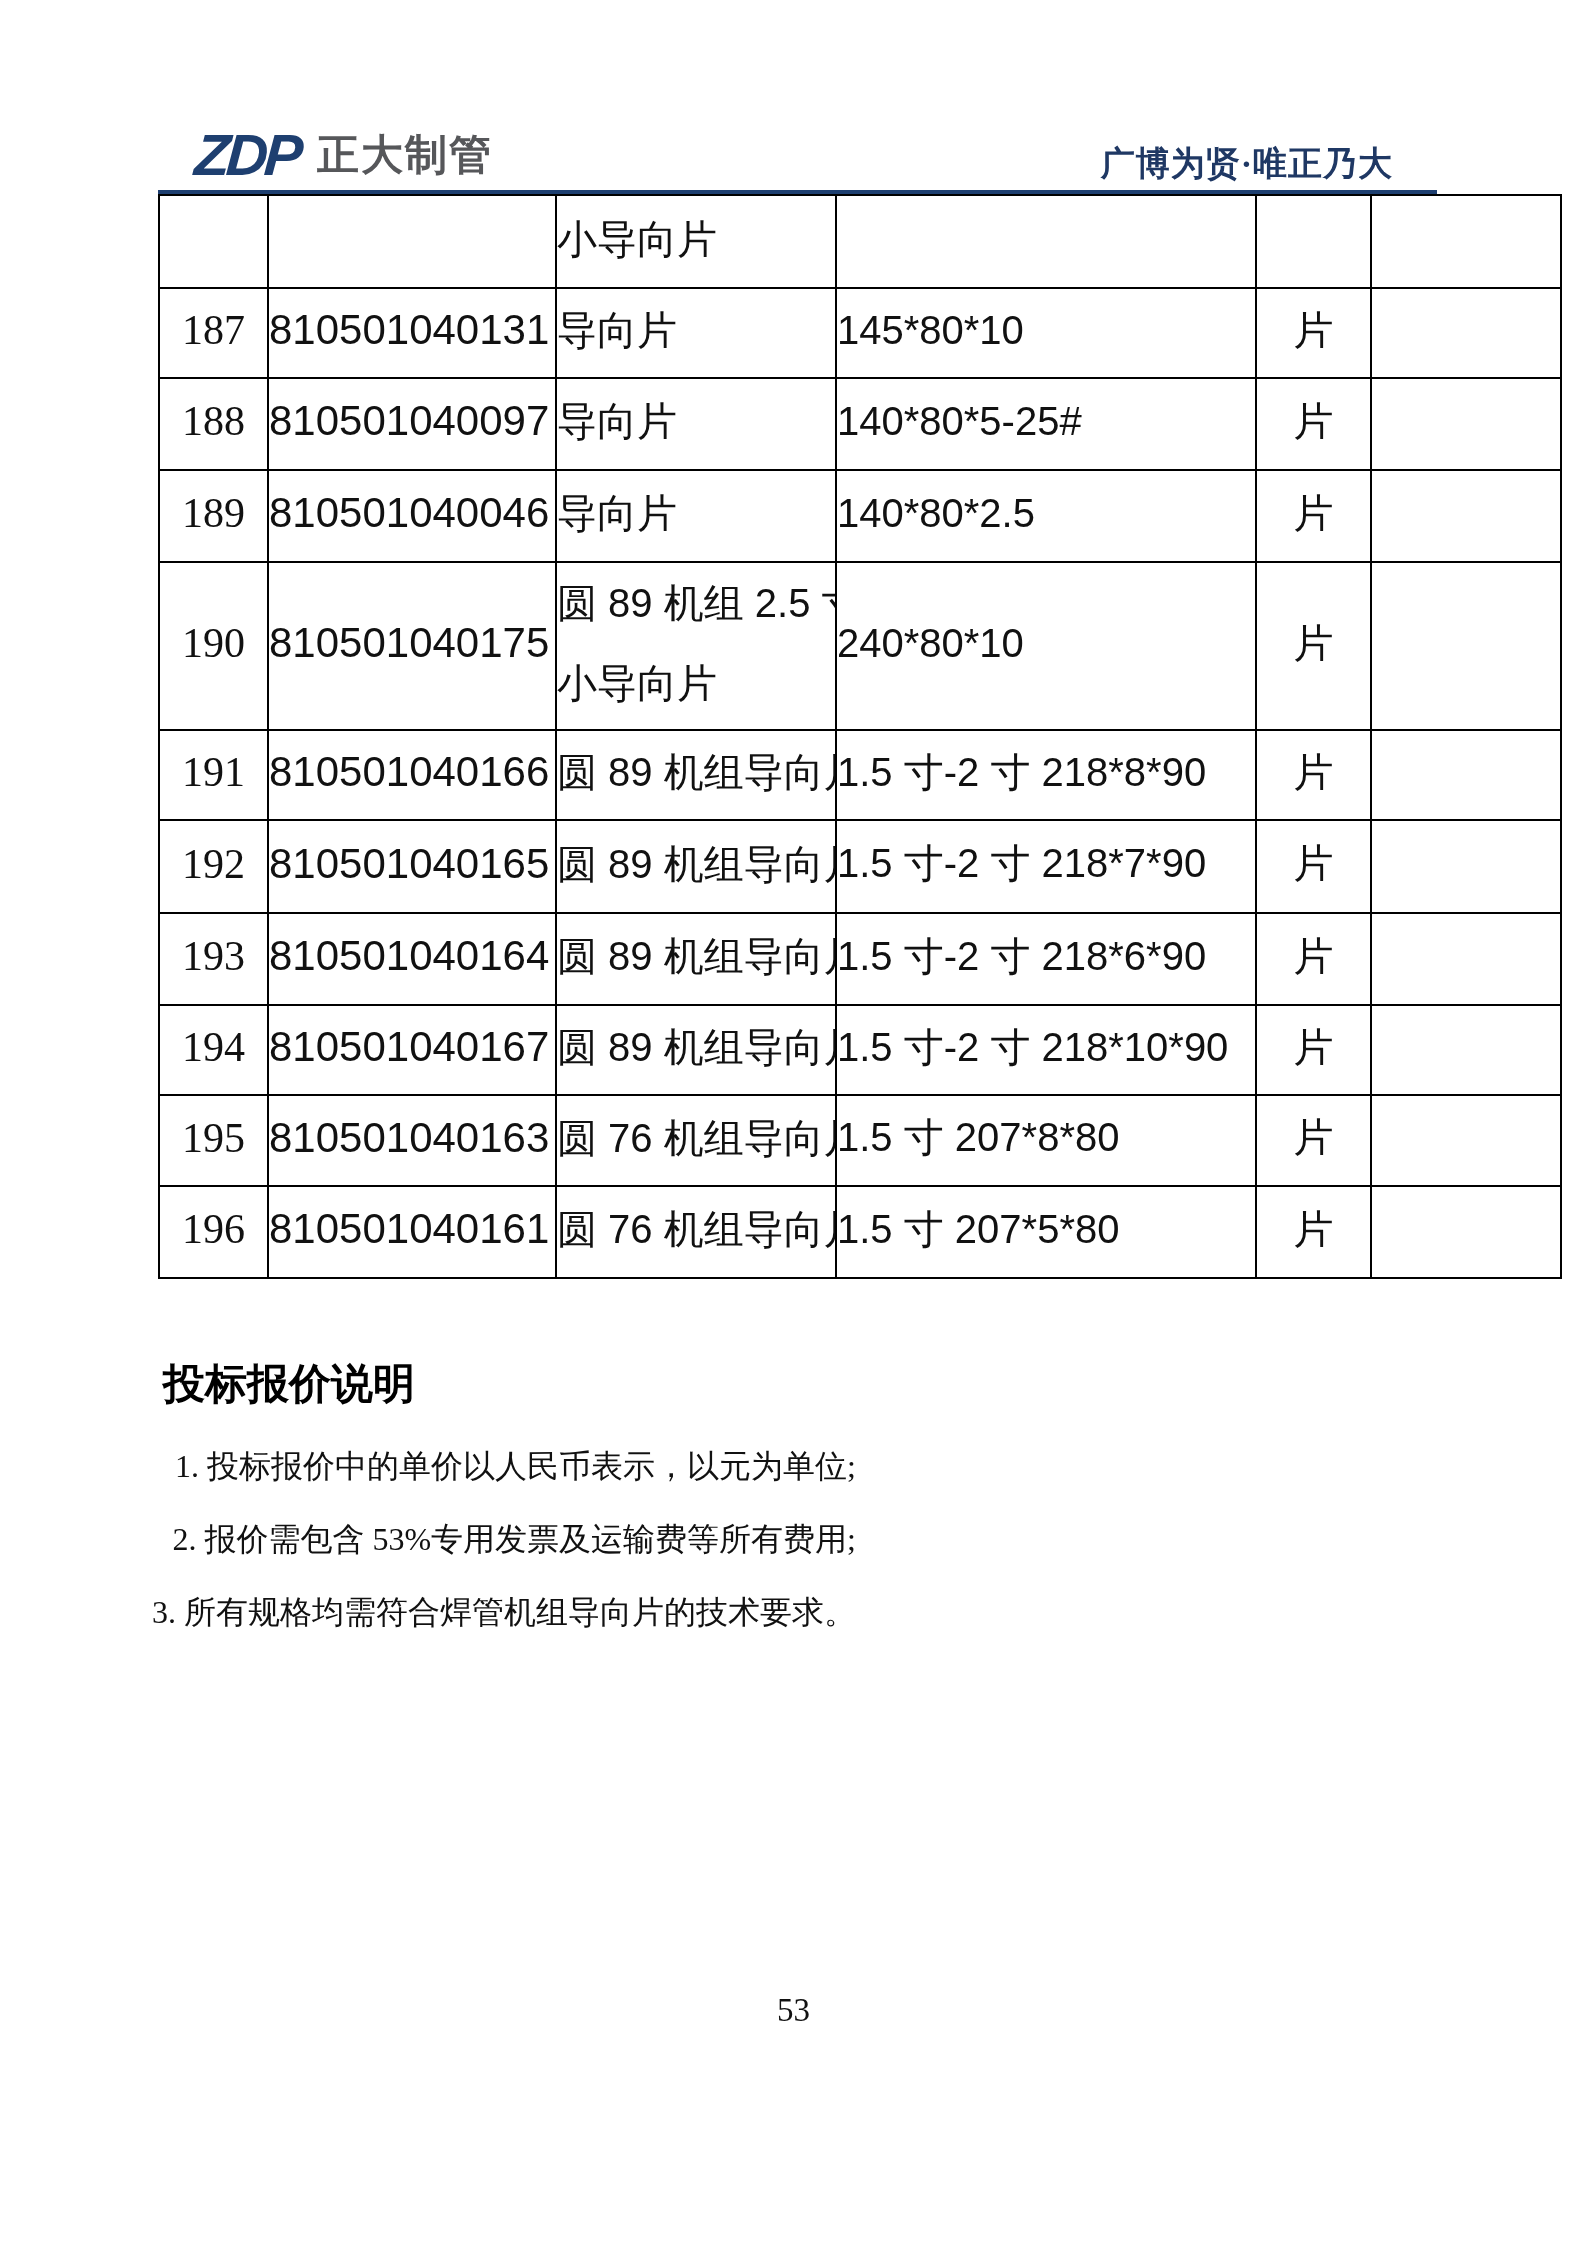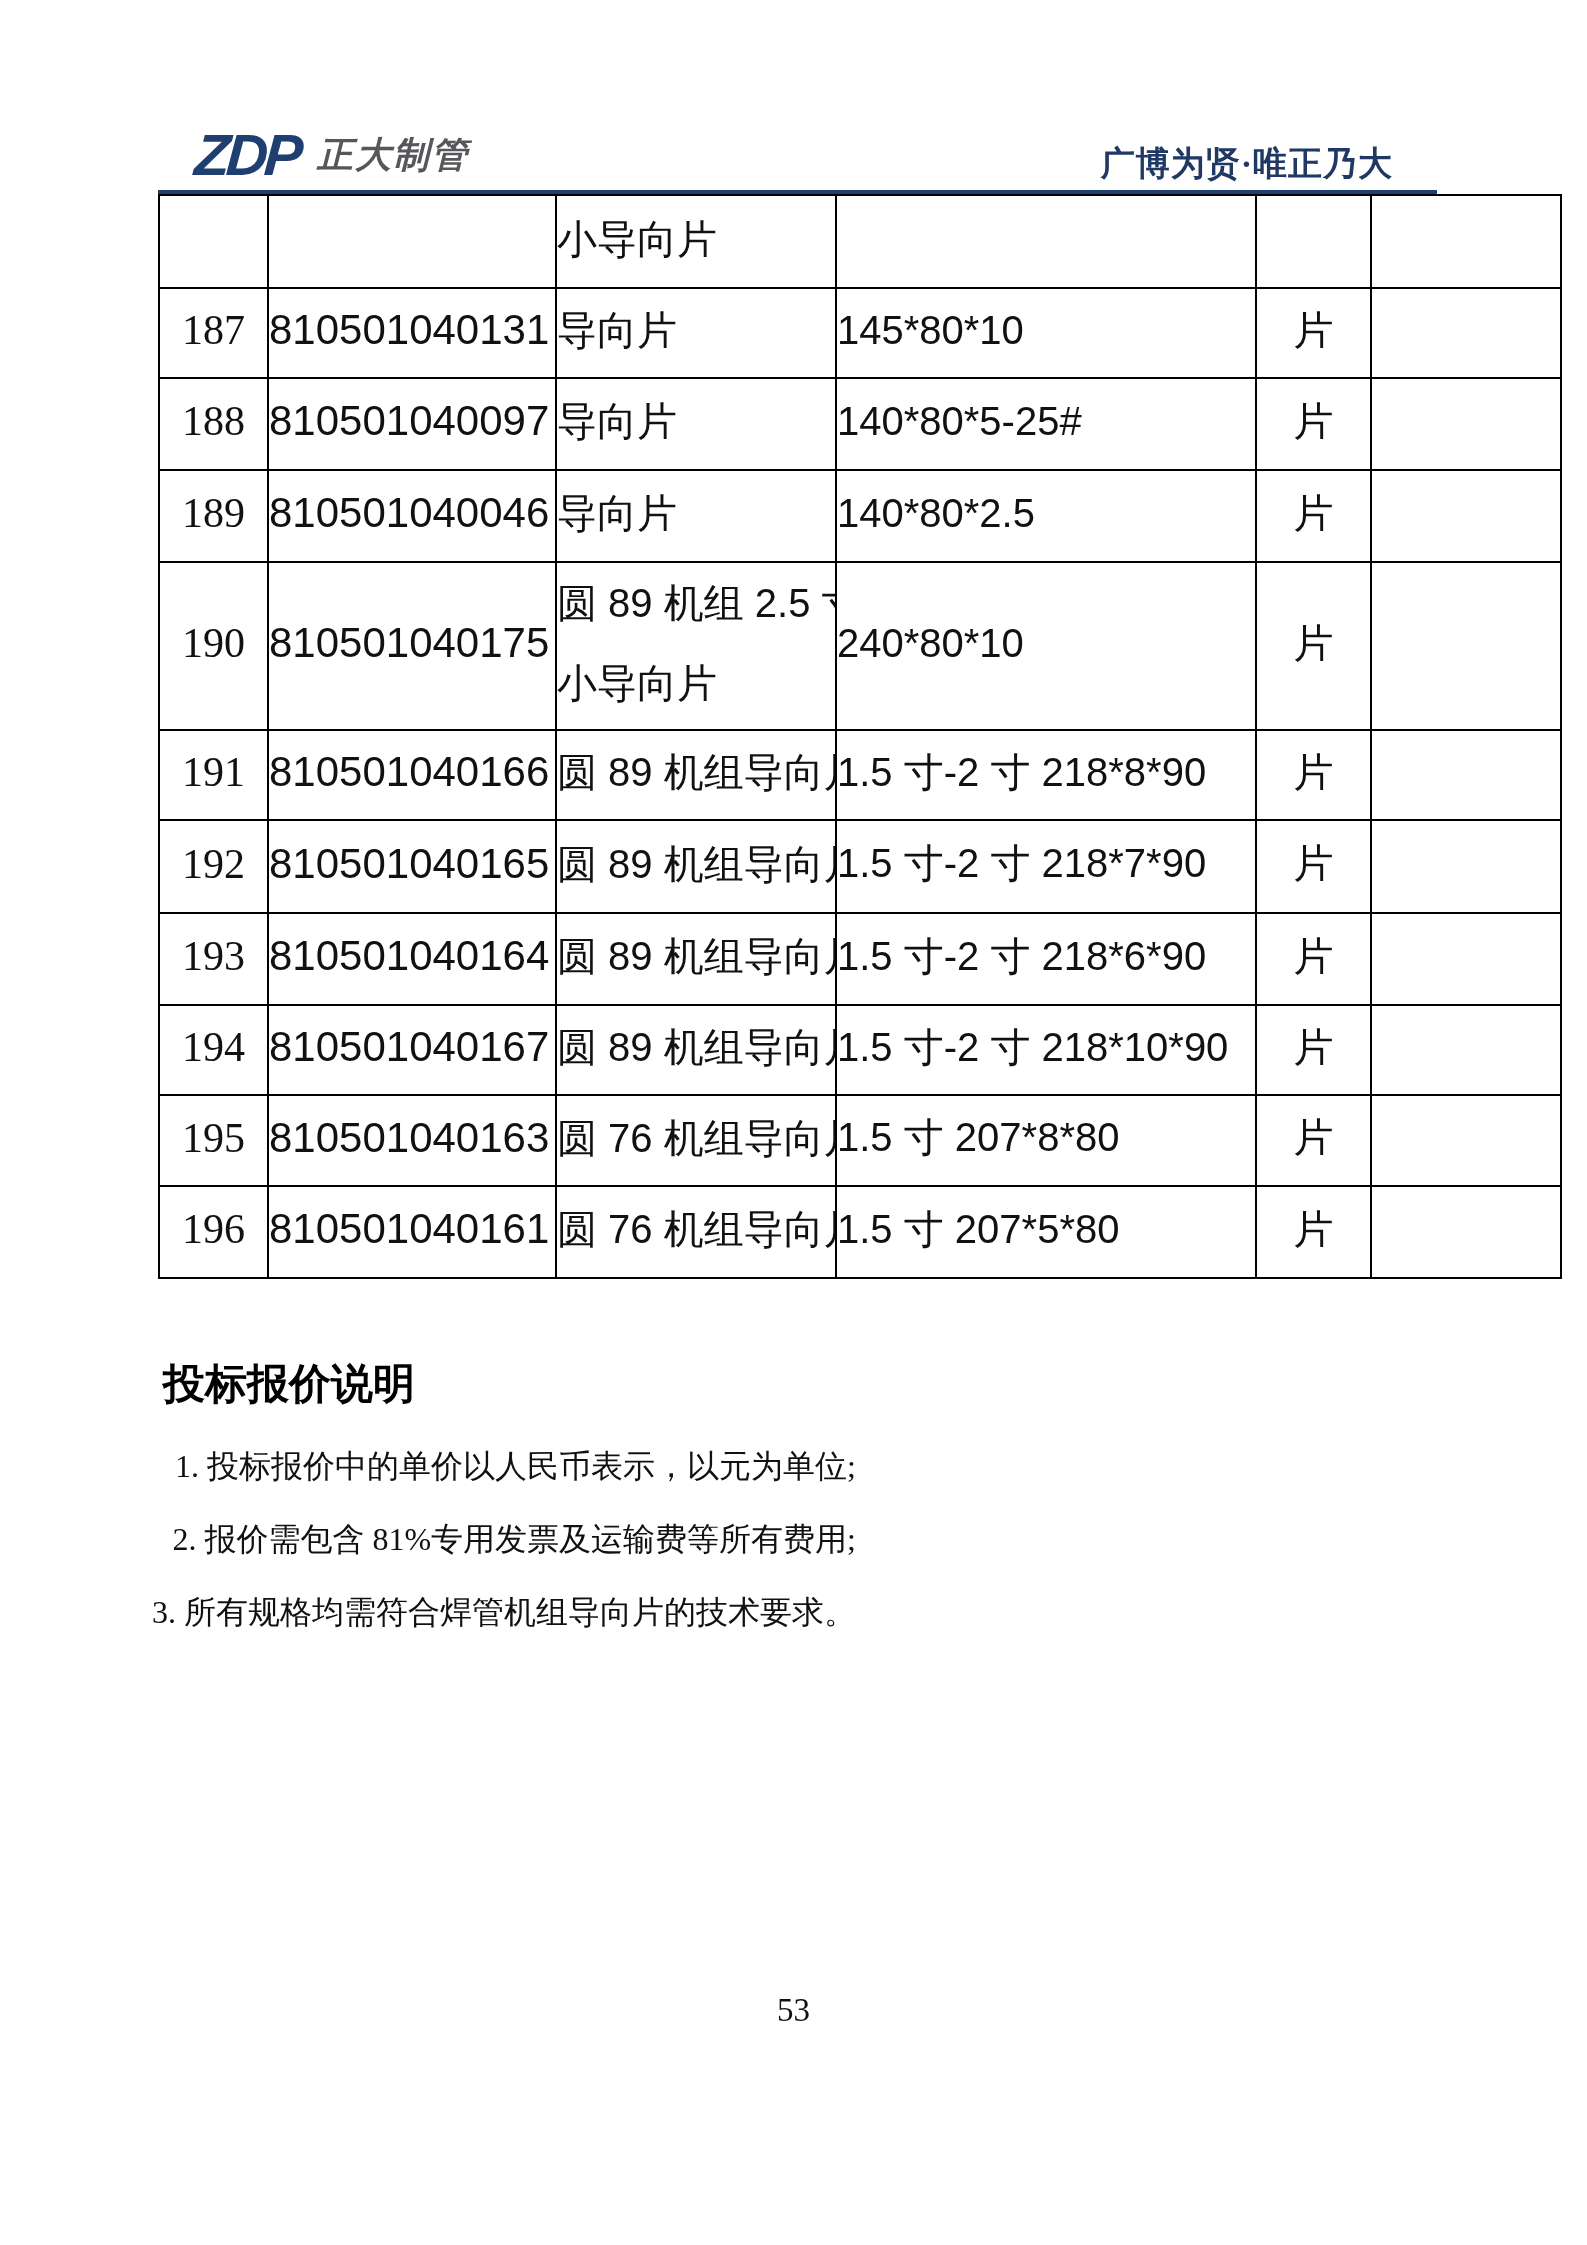--- a/index.html
+++ b/index.html
@@ -19,24 +19,23 @@
   .logo-zdp{
     font-family:"Liberation Sans","DejaVu Sans",sans-serif;
     font-style:italic;font-weight:900;
     font-size:58px;line-height:1;
     letter-spacing:-4px;
     color:var(--navy,#1e3f70);
     transform:skewX(-4deg);
   }
   .logo-cn{
     font-family:"Liberation Sans","DejaVu Sans",sans-serif;
-    font-weight:700;font-size:36px;line-height:1;
+    font-weight:700;font-size:42px;line-height:1;
     letter-spacing:2px;
     color:var(--logo-gray,#56575a);
-    font-style:italic;
   }
   .slogan{
     position:absolute;top:144px;right:194px;
     font-family:"Liberation Serif","DejaVu Serif",serif;
     font-weight:700;font-size:34px;line-height:40px;
     letter-spacing:1px;
     color:var(--slogan-navy,#1f3864);
     white-space:nowrap;
   }
   .header-rule{
@@ -234,19 +233,19 @@
           <td class="td-unit">片</td>
           <td class="td-extra"></td>
         </tr>
       </tbody>
   </table>
 
   <div class="notes-heading">投标报价说明</div>
 
   <div class="notes-list">
     <div class="note-item">1. 投标报价中的单价以人民币表示，以元为单位;</div>
-    <div class="note-item">2. 报价需包含 81%专用发票及运输费等所有费用;</div>
+    <div class="note-item">2. 报价需包含 53%专用发票及运输费等所有费用;</div>
     <div class="note-item">3. 所有规格均需符合焊管机组导向片的技术要求。</div>
   </div>
 
   <div class="page-number">53</div>
 
 </div>
 
 </body></html>

